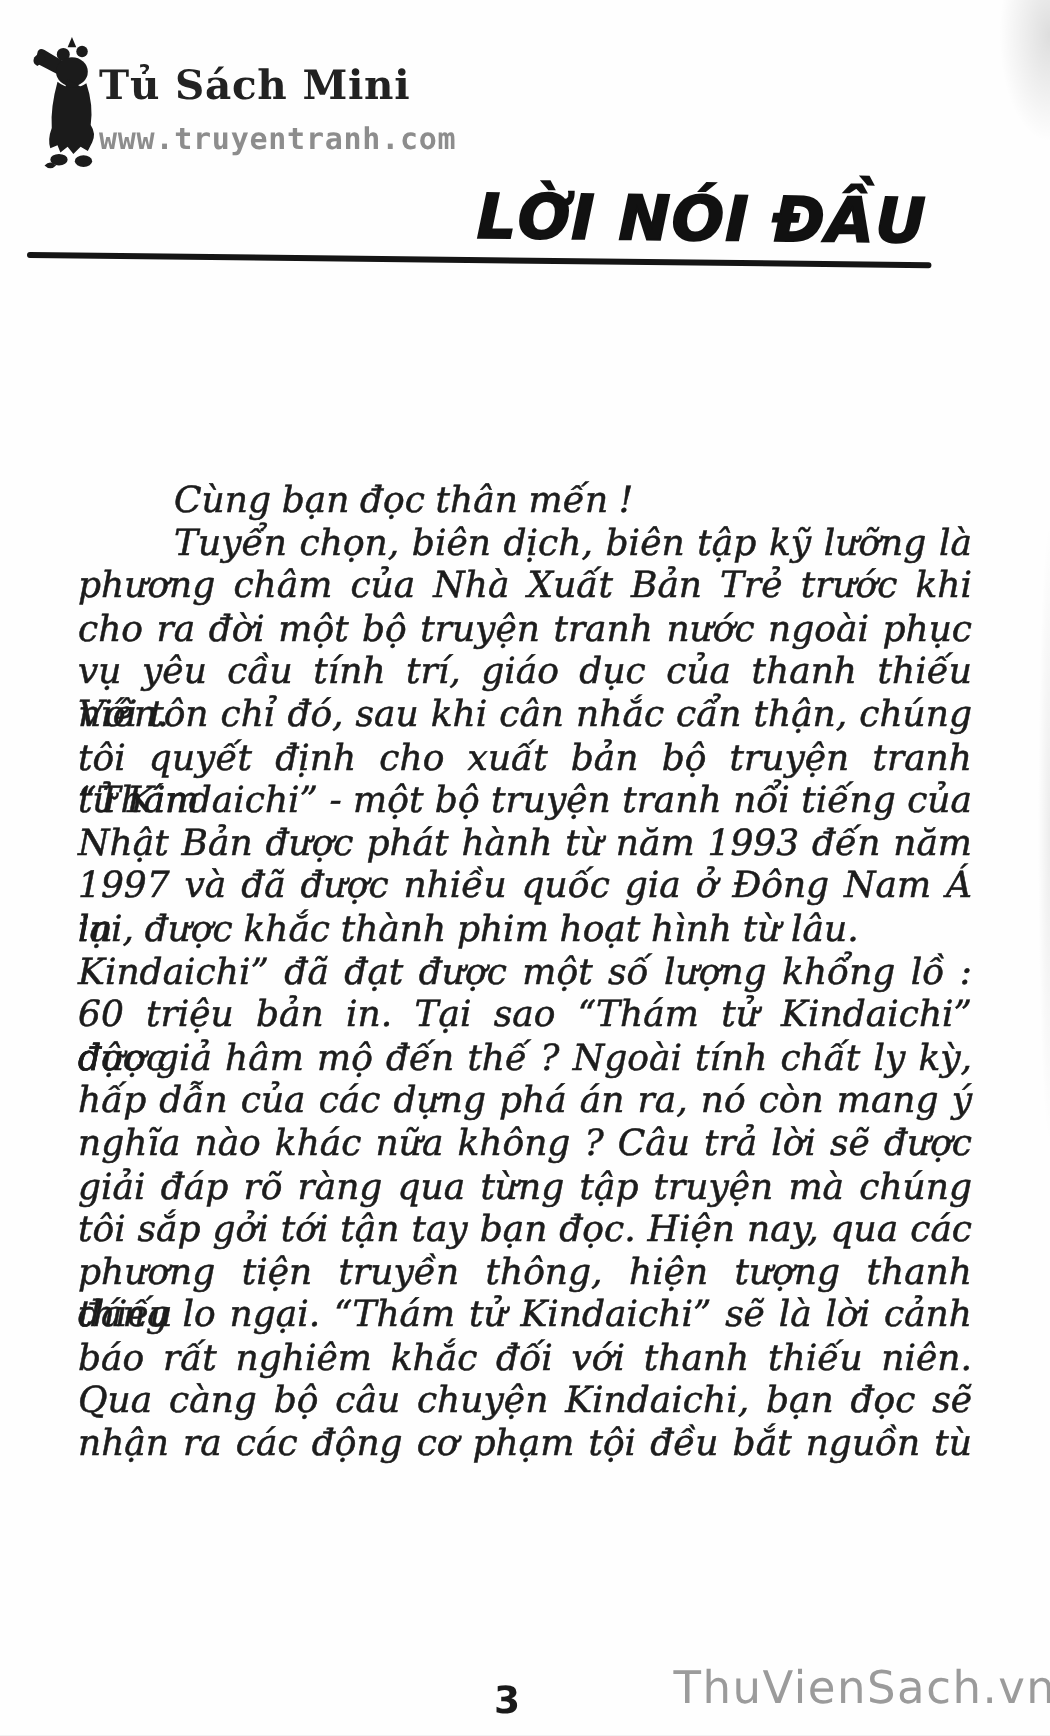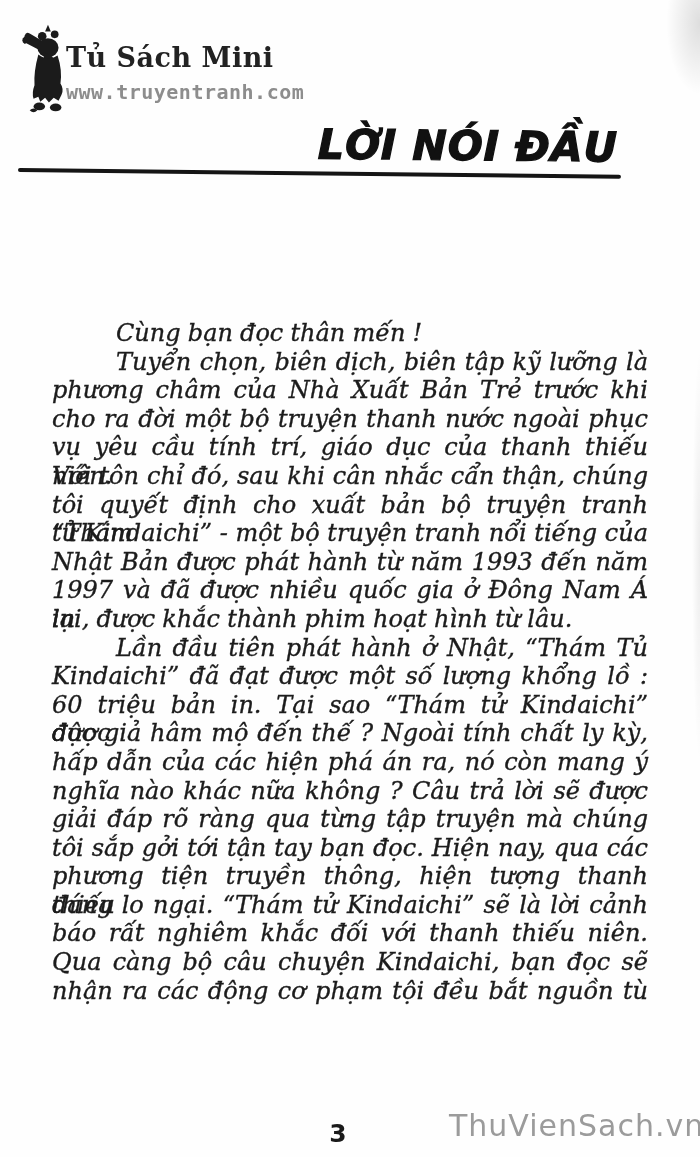--- a/index.html
+++ b/index.html
@@ -112,34 +112,33 @@
   </div>
 
   <div class="title">LỜI NÓI ĐẦU</div>
   <div class="title-underline"></div>
 
   <div class="body-text">
     <div class="bl indent end">Cùng bạn đọc thân mến !</div>
 
     <div class="bl indent">Tuyển chọn, biên dịch, biên tập kỹ lưỡng là</div>
     <div class="bl">phương châm của Nhà Xuất Bản Trẻ trước khi</div>
-    <div class="bl">cho ra đời một bộ truyện thanh nước ngoài phục</div>
+    <div class="bl">cho ra đời một bộ truyện tranh nước ngoài phục</div>
     <div class="bl">vụ yêu cầu tính trí, giáo dục của thanh thiếu niên.</div>
     <div class="bl">Với tôn chỉ đó, sau khi cân nhắc cẩn thận, chúng</div>
     <div class="bl">tôi quyết định cho xuất bản bộ truyện tranh “Thám</div>
     <div class="bl">tử Kindaichi” - một bộ truyện tranh nổi tiếng của</div>
     <div class="bl">Nhật Bản được phát hành từ năm 1993 đến năm</div>
     <div class="bl">1997 và đã được nhiều quốc gia ở Đông Nam Á in</div>
     <div class="bl end">lại, được khắc thành phim hoạt hình từ lâu.</div>
 
-    <div class="bl indent">Lần đầu tiên phát hành ở Nhật, “Thám Tủ</div>
     <div class="bl">Kindaichi” đã đạt được một số lượng khổng lồ :</div>
     <div class="bl">60 triệu bản in. Tại sao “Thám tử Kindaichi” được</div>
     <div class="bl">độc giả hâm mộ đến thế ? Ngoài tính chất ly kỳ,</div>
-    <div class="bl">hấp dẫn của các hiện phá án ra, nó còn mang ý</div>
+    <div class="bl">hấp dẫn của các dựng phá án ra, nó còn mang ý</div>
     <div class="bl">nghĩa nào khác nữa không ? Câu trả lời sẽ được</div>
     <div class="bl">giải đáp rõ ràng qua từng tập truyện mà chúng</div>
     <div class="bl">tôi sắp gởi tới tận tay bạn đọc. Hiện nay, qua các</div>
     <div class="bl">phương tiện truyền thông, hiện tượng thanh thiếu</div>
     <div class="bl">đáng lo ngại. “Thám tử Kindaichi” sẽ là lời cảnh</div>
     <div class="bl">báo rất nghiêm khắc đối với thanh thiếu niên.</div>
     <div class="bl">Qua càng bộ câu chuyện Kindaichi, bạn đọc sẽ</div>
     <div class="bl">nhận ra các động cơ phạm tội đều bắt nguồn tù</div>
   </div>
 

